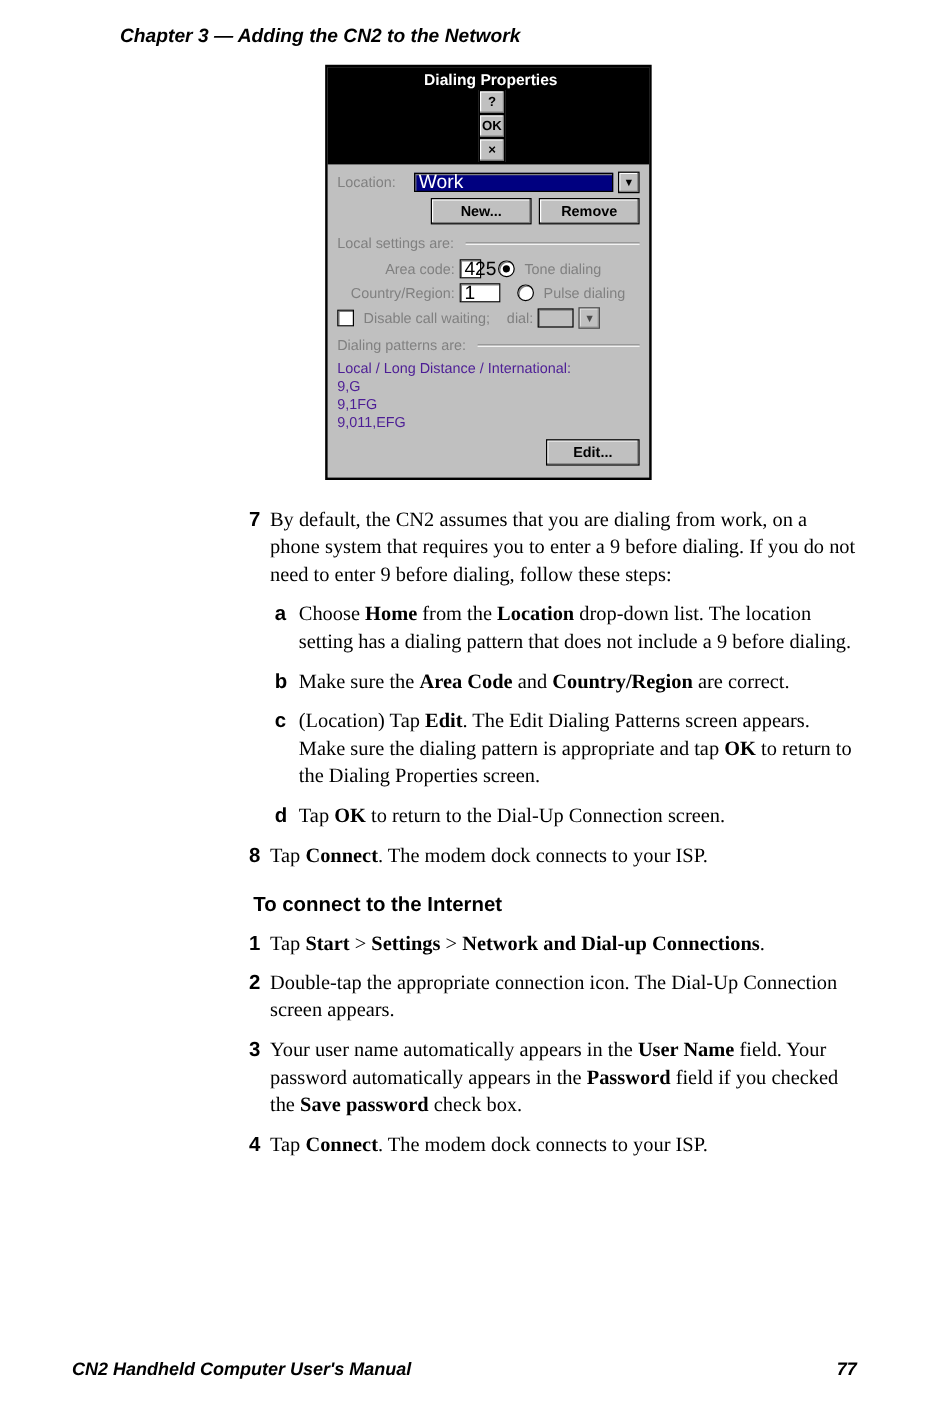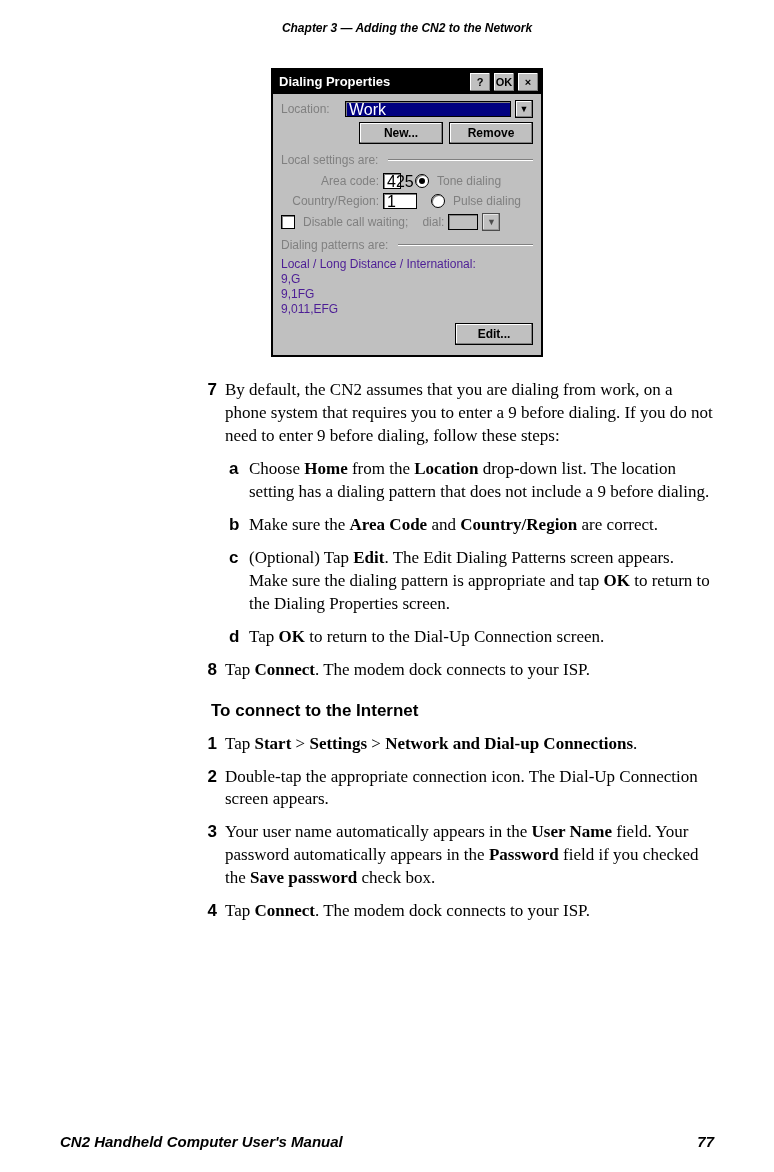--- a/index.html
+++ b/index.html
@@ -15,23 +15,23 @@
   .page {
     padding: 20px 60px 30px 100px;
     box-sizing: border-box;
     min-height: 1172px;
     position: relative;
   }
   .running-head {
     font-family: Arial, Helvetica, sans-serif;
     font-weight: bold;
     font-style: italic;
-    font-size: 12px;
-    text-align: center;
-    margin-bottom: 32px;
+    font-size: 16px;
+    text-align: left;
+    margin-bottom: 12px;
   }
   .screenshot {
     margin: 0 auto 22px auto;
     display: block;
     width: 272px;
   }
   
   .dlg {
     background: #c0c0c0;
     border: 2px solid #000;
@@ -40,20 +40,21 @@
     color: #000;
   }
   .dlg-title {
     background: #000;
     color: #fff;
     display: flex;
     align-items: center;
     padding: 2px 2px 2px 6px;
     font-weight: bold;
     font-size: 13px;
+    flex-direction: column;
   }
   .dlg-title .spacer { flex: 1; }
   .tbtn {
     background: #c0c0c0;
     border: 1px solid #000;
     box-shadow: inset -1px -1px 0 #808080, inset 1px 1px 0 #fff;
     width: 20px;
     height: 18px;
     margin-left: 2px;
     display: flex;
@@ -256,21 +257,21 @@
         </div>
         <div class="sub">
           <div class="sub-num">b</div>
           <div class="sub-body">
             <span>Make sure the </span><b>Area Code</b><span> and </span><b>Country/Region</b><span> are correct.</span>
           </div>
         </div>
         <div class="sub">
           <div class="sub-num">c</div>
           <div class="sub-body">
-            <span>(Optional) Tap </span><b>Edit</b><span>. The Edit Dialing Patterns screen appears. Make sure the dialing pattern is appropriate and tap </span><b>OK</b><span> to return to the Dialing Properties screen.</span>
+            <span>(Location) Tap </span><b>Edit</b><span>. The Edit Dialing Patterns screen appears. Make sure the dialing pattern is appropriate and tap </span><b>OK</b><span> to return to the Dialing Properties screen.</span>
           </div>
         </div>
         <div class="sub">
           <div class="sub-num">d</div>
           <div class="sub-body">
             <span>Tap </span><b>OK</b><span> to return to the Dial-Up Connection screen.</span>
           </div>
         </div>
       </div>
     </div>

